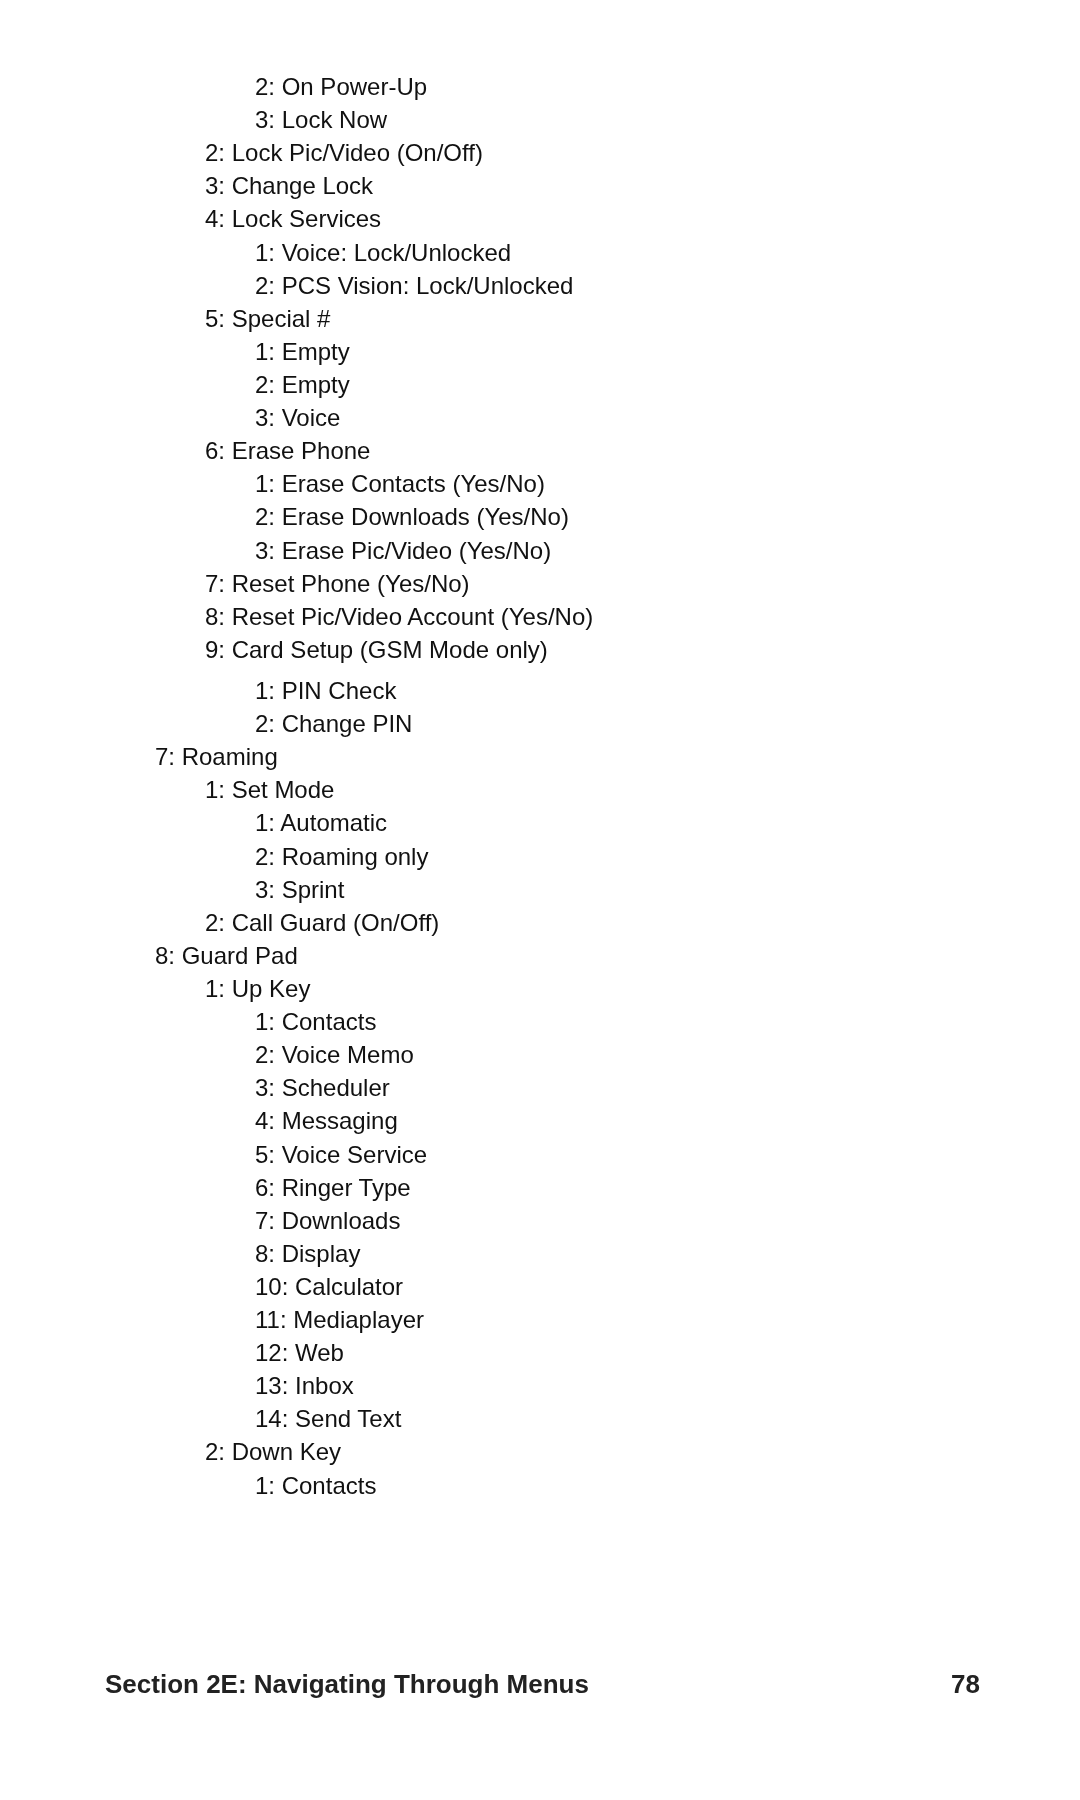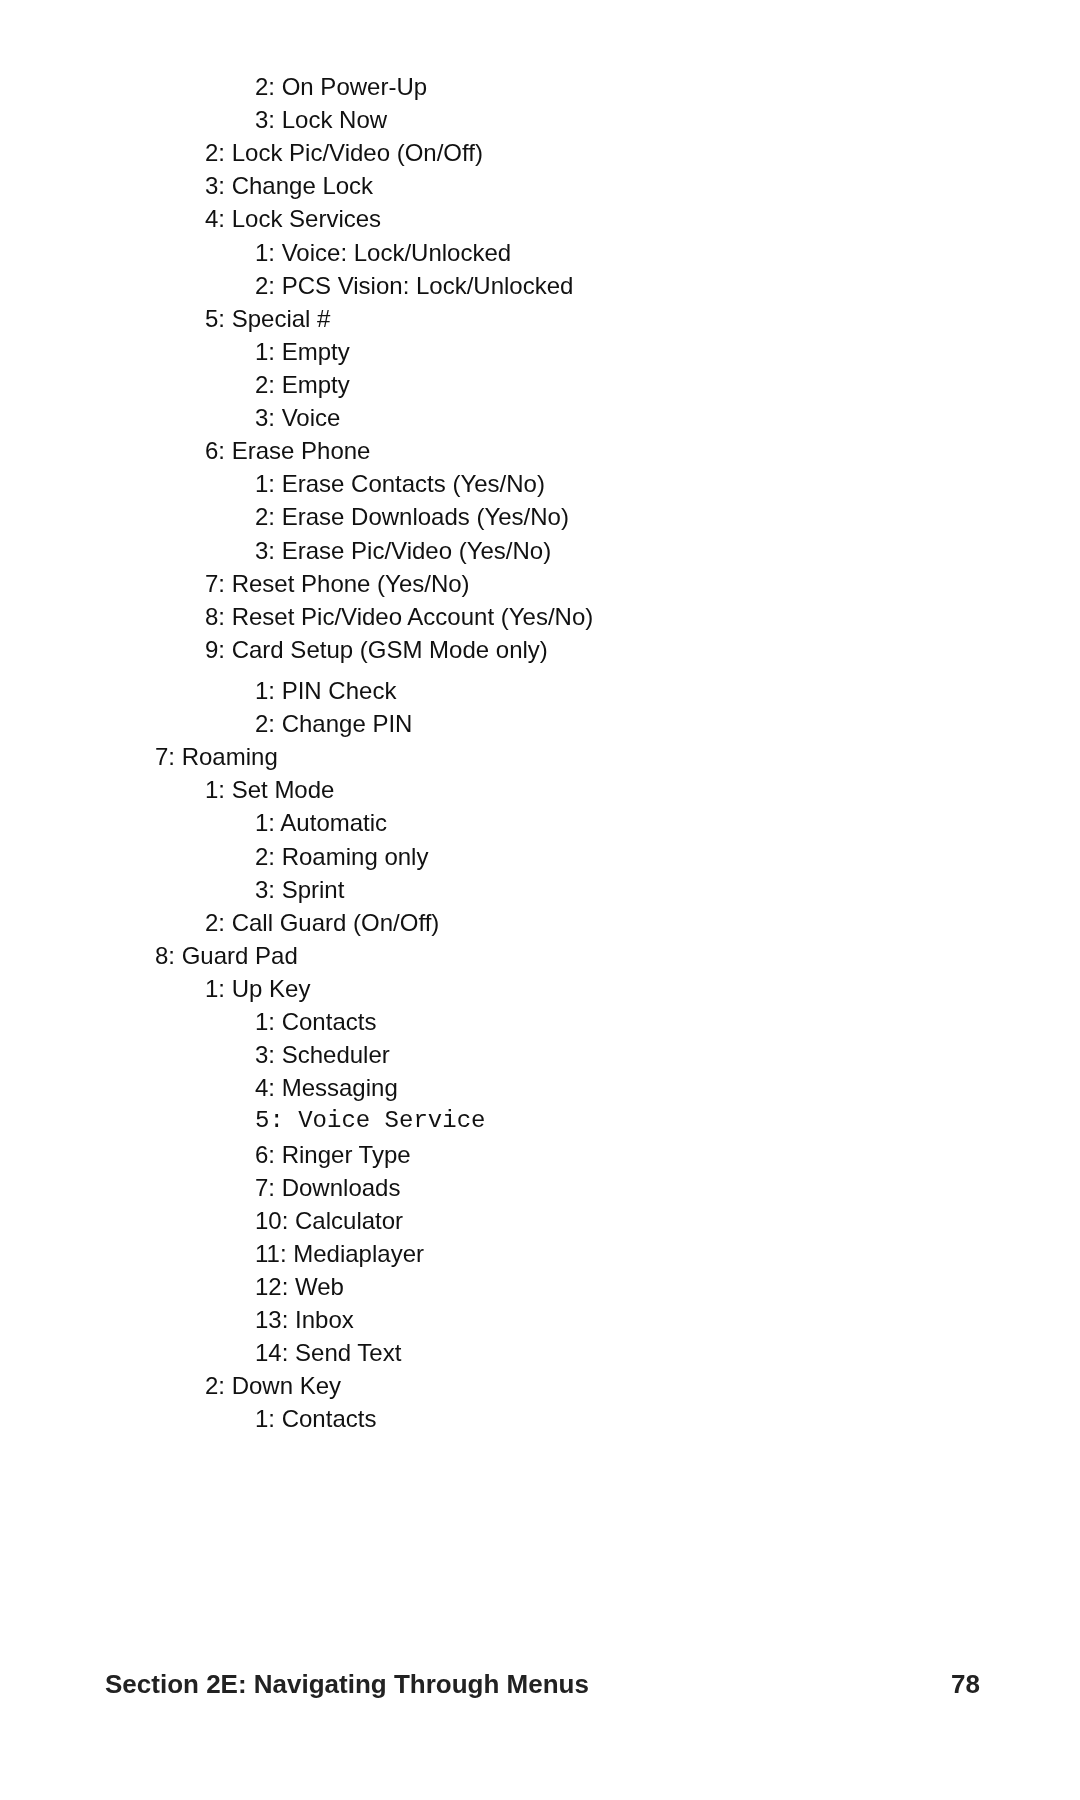--- a/index.html
+++ b/index.html
@@ -65,25 +65,27 @@
       <div class="line" style="padding-left: 150px;">2: Change PIN</div>
       <div class="line" style="padding-left: 50px;">7: Roaming</div>
       <div class="line" style="padding-left: 100px;">1: Set Mode</div>
       <div class="line" style="padding-left: 150px;">1: Automatic</div>
       <div class="line" style="padding-left: 150px;">2: Roaming only</div>
       <div class="line" style="padding-left: 150px;">3: Sprint</div>
       <div class="line" style="padding-left: 100px;">2: Call Guard (On/Off)</div>
       <div class="line" style="padding-left: 50px;">8: Guard Pad</div>
       <div class="line" style="padding-left: 100px;">1: Up Key</div>
       <div class="line" style="padding-left: 150px;">1: Contacts</div>
+      <div class="line" style="padding-left: 150px;">2: Voice Memo</div>
       <div class="line" style="padding-left: 150px;">3: Scheduler</div>
       <div class="line" style="padding-left: 150px;">4: Messaging</div>
-      <div class="line" style="padding-left: 150px; font-family: Liberation Mono, monospace;">5: Voice Service</div>
+      <div class="line" style="padding-left: 150px;">5: Voice Service</div>
       <div class="line" style="padding-left: 150px;">6: Ringer Type</div>
       <div class="line" style="padding-left: 150px;">7: Downloads</div>
+      <div class="line" style="padding-left: 150px;">8: Display</div>
       <div class="line" style="padding-left: 150px;">10: Calculator</div>
       <div class="line" style="padding-left: 150px;">11: Mediaplayer</div>
       <div class="line" style="padding-left: 150px;">12: Web</div>
       <div class="line" style="padding-left: 150px;">13: Inbox</div>
       <div class="line" style="padding-left: 150px;">14: Send Text</div>
       <div class="line" style="padding-left: 100px;">2: Down Key</div>
       <div class="line" style="padding-left: 150px;">1: Contacts</div>
     </div>
   <div class="footer">
     <span>Section 2E: Navigating Through Menus</span>

